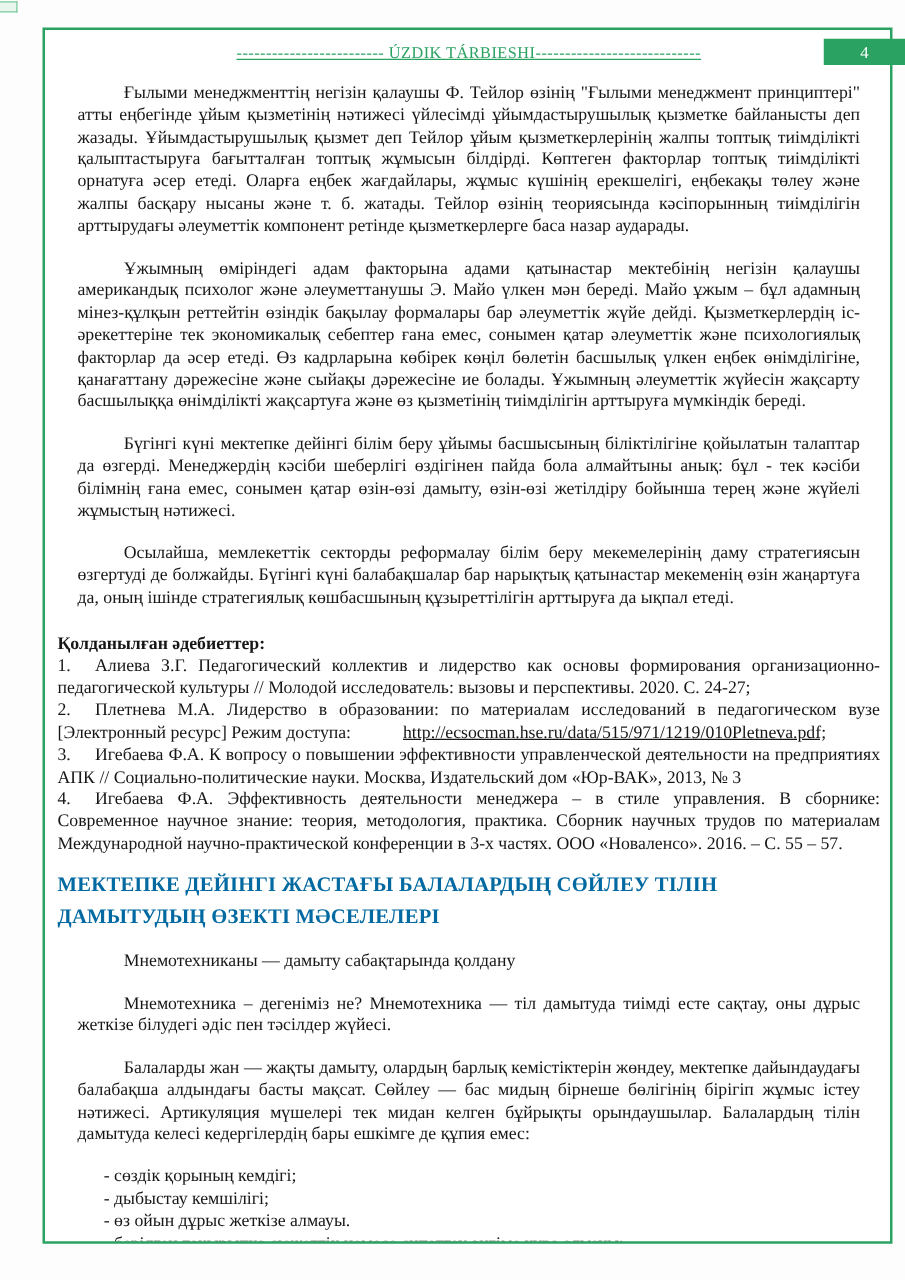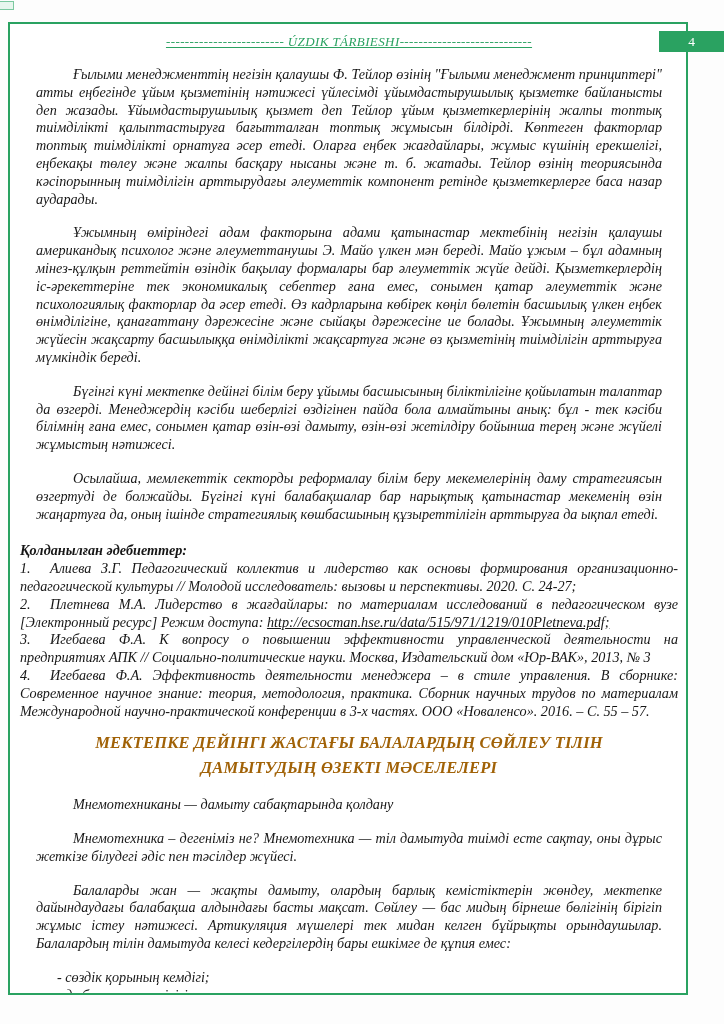--- a/index.html
+++ b/index.html
@@ -6,43 +6,43 @@
   body{
     width:724px;height:1024px;background:#fdfdfd;position:relative;
     font-family:"Liberation Serif","DejaVu Serif",serif;color:#161616;
     overflow:hidden;
   }
   .corner-artifact{
     position:absolute;left:0;top:1px;width:13px;height:7px;
     border:1px solid #7cc9a0;background:#e8f6ee;border-left:none;
   }
   .frame{
-    position:absolute;left:8px;top:22px;width:680px;height:973px;
+    position:absolute;left:34px;top:22px;width:680px;height:973px;
     border:2px solid #2aa261;box-sizing:border-box;
-    padding:6px 8px 0 10px;overflow:hidden;background:#fff;font-style:italic;
+    padding:6px 8px 0 10px;overflow:hidden;background:#fff;
   }
   .page-badge{
     position:absolute;left:659px;top:31px;width:65px;height:21px;
     background:#2aa261;color:#ffffff;display:flex;align-items:center;
     justify-content:center;font-size:13.5px;z-index:3;
   }
   .journal-header{
     text-align:center;color:#2aa261;font-size:13px;letter-spacing:0.4px;
     text-decoration:underline;margin:4px 0 10px 0;white-space:nowrap;
   }
   .bodytext{font-size:14.2px;line-height:17.8px;}
   .p{margin:16px;text-indent:37px;text-align:justify;}
   .refs-title{margin:19px 0 0 0;font-weight:bold;}
   .ref{margin:0;text-align:justify;}
   .refnum{display:inline-block;width:30px;}
-  .reflink{text-decoration:underline;}
+  .reflink{text-decoration:underline;margin-left:38px;}
   .byline{margin-top:24px;text-align:center;font-weight:bold;}
   .article-title{
-    margin:10px 0 10px 0;text-align:center;font-weight:bold;
-    color:#a16207;font-size:16.5px;line-height:25px;letter-spacing:0.2px;
+    margin:10px 0 10px 0;text-align:left;font-weight:bold;
+    color:#0369a1;font-size:16.5px;line-height:25px;letter-spacing:0.2px;
   }
   .bullet{margin-left:37px;}
 </style>
 </head>
 <body>
 
 <div class="corner-artifact"></div>
 
 <div class="page-badge">
   <span>4</span>
@@ -57,21 +57,21 @@
     <p class="p">Ұжымның өміріндегі адам факторына адами қатынастар мектебінің негізін қалаушы американдық психолог және әлеуметтанушы Э. Майо үлкен мән береді. Майо ұжым – бұл адамның мінез-құлқын реттейтін өзіндік бақылау формалары бар әлеуметтік жүйе дейді. Қызметкерлердің іс-әрекеттеріне тек экономикалық себептер ғана емес, сонымен қатар әлеуметтік және психологиялық факторлар да әсер етеді. Өз кадрларына көбірек көңіл бөлетін басшылық үлкен еңбек өнімділігіне, қанағаттану дәрежесіне және сыйақы дәрежесіне ие болады. Ұжымның әлеуметтік жүйесін жақсарту басшылыққа өнімділікті жақсартуға және өз қызметінің тиімділігін арттыруға мүмкіндік береді.</p>
     <p class="p">Бүгінгі күні мектепке дейінгі білім беру ұйымы басшысының біліктілігіне қойылатын талаптар да өзгерді. Менеджердің кәсіби шеберлігі өздігінен пайда бола алмайтыны анық: бұл - тек кәсіби білімнің ғана емес, сонымен қатар өзін-өзі дамыту, өзін-өзі жетілдіру бойынша терең және жүйелі жұмыстың нәтижесі.</p>
     <p class="p">Осылайша, мемлекеттік секторды реформалау білім беру мекемелерінің даму стратегиясын өзгертуді де болжайды. Бүгінгі күні балабақшалар бар нарықтық қатынастар мекеменің өзін жаңартуға да, оның ішінде стратегиялық көшбасшының құзыреттілігін арттыруға да ықпал етеді.</p>
 
     <p class="refs-title">Қолданылған әдебиеттер:</p>
 
     <div class="ref">
       <span class="refnum">1.</span><span>Алиева З.Г. Педагогический коллектив и лидерство как основы формирования организационно-педагогической культуры // Молодой исследователь: вызовы и перспективы. 2020. С. 24-27;</span>
     </div>
     <div class="ref">
-      <span class="refnum">2.</span><span>Плетнева М.А. Лидерство в жағдайлары: по материалам исследований в педагогическом вузе [Электронный ресурс] Режим доступа: </span><span class="reflink">http://ecsocman.hse.ru/data/515/971/1219/010Pletneva.pdf;</span>
+      <span class="refnum">2.</span><span>Плетнева М.А. Лидерство в образовании: по материалам исследований в педагогическом вузе [Электронный ресурс] Режим доступа: </span><span class="reflink">http://ecsocman.hse.ru/data/515/971/1219/010Pletneva.pdf;</span>
     </div>
     <div class="ref">
       <span class="refnum">3.</span><span>Игебаева Ф.А. К вопросу о повышении эффективности управленческой деятельности на предприятиях АПК // Социально-политические науки. Москва, Издательский дом «Юр-ВАК», 2013, № 3</span>
     </div>
     <div class="ref">
       <span class="refnum">4.</span><span>Игебаева Ф.А. Эффективность деятельности менеджера – в стиле управления. В сборнике: Современное научное знание: теория, методология, практика. Сборник научных трудов по материалам Международной научно-практической конференции в 3-х частях. ООО «Новаленсо». 2016. – С. 55 – 57.</span>
     </div>
 
 
     <div class="article-title">

